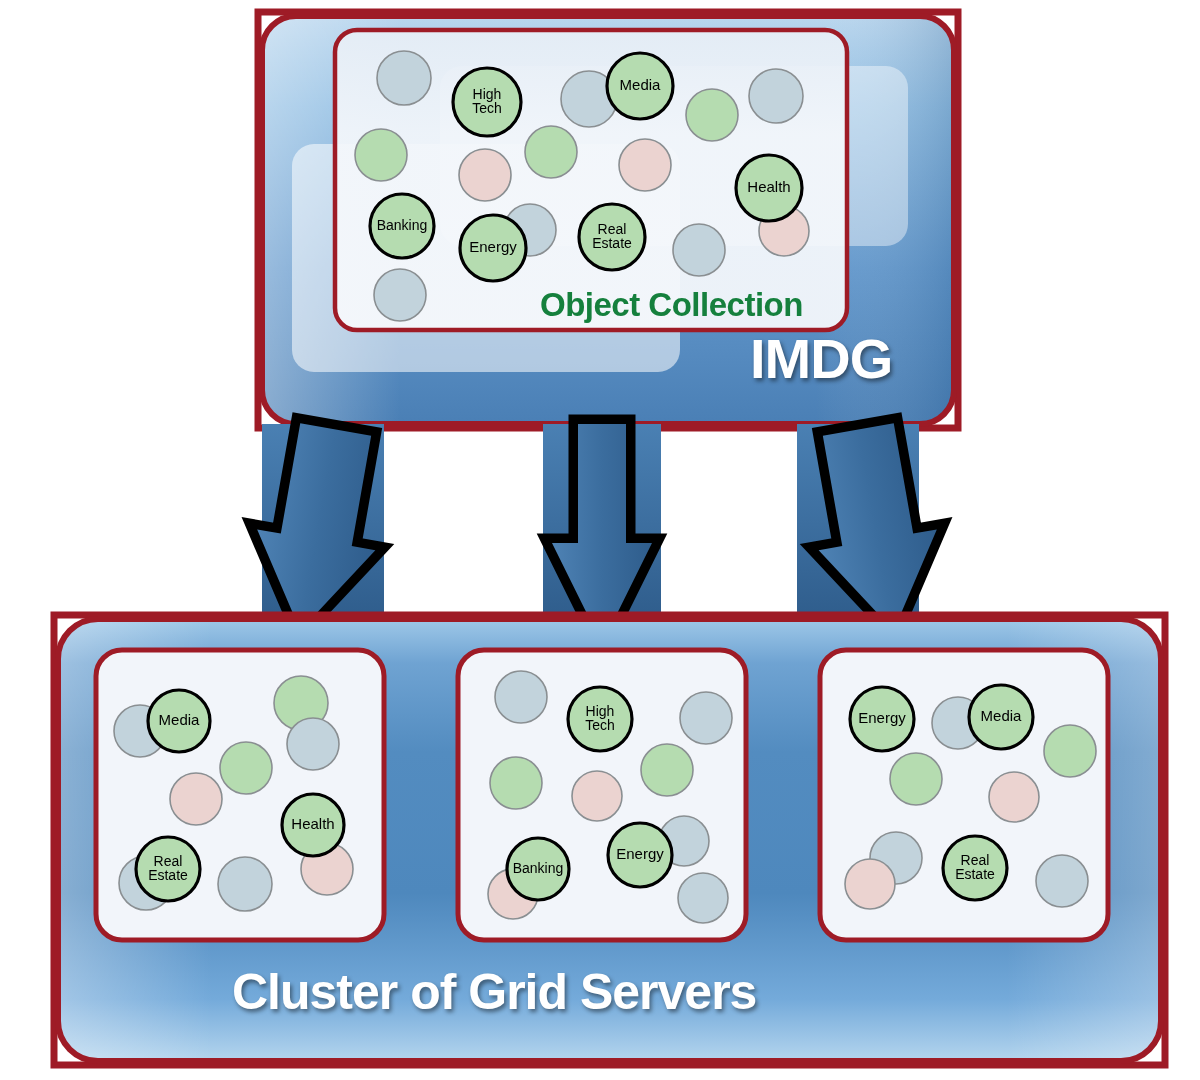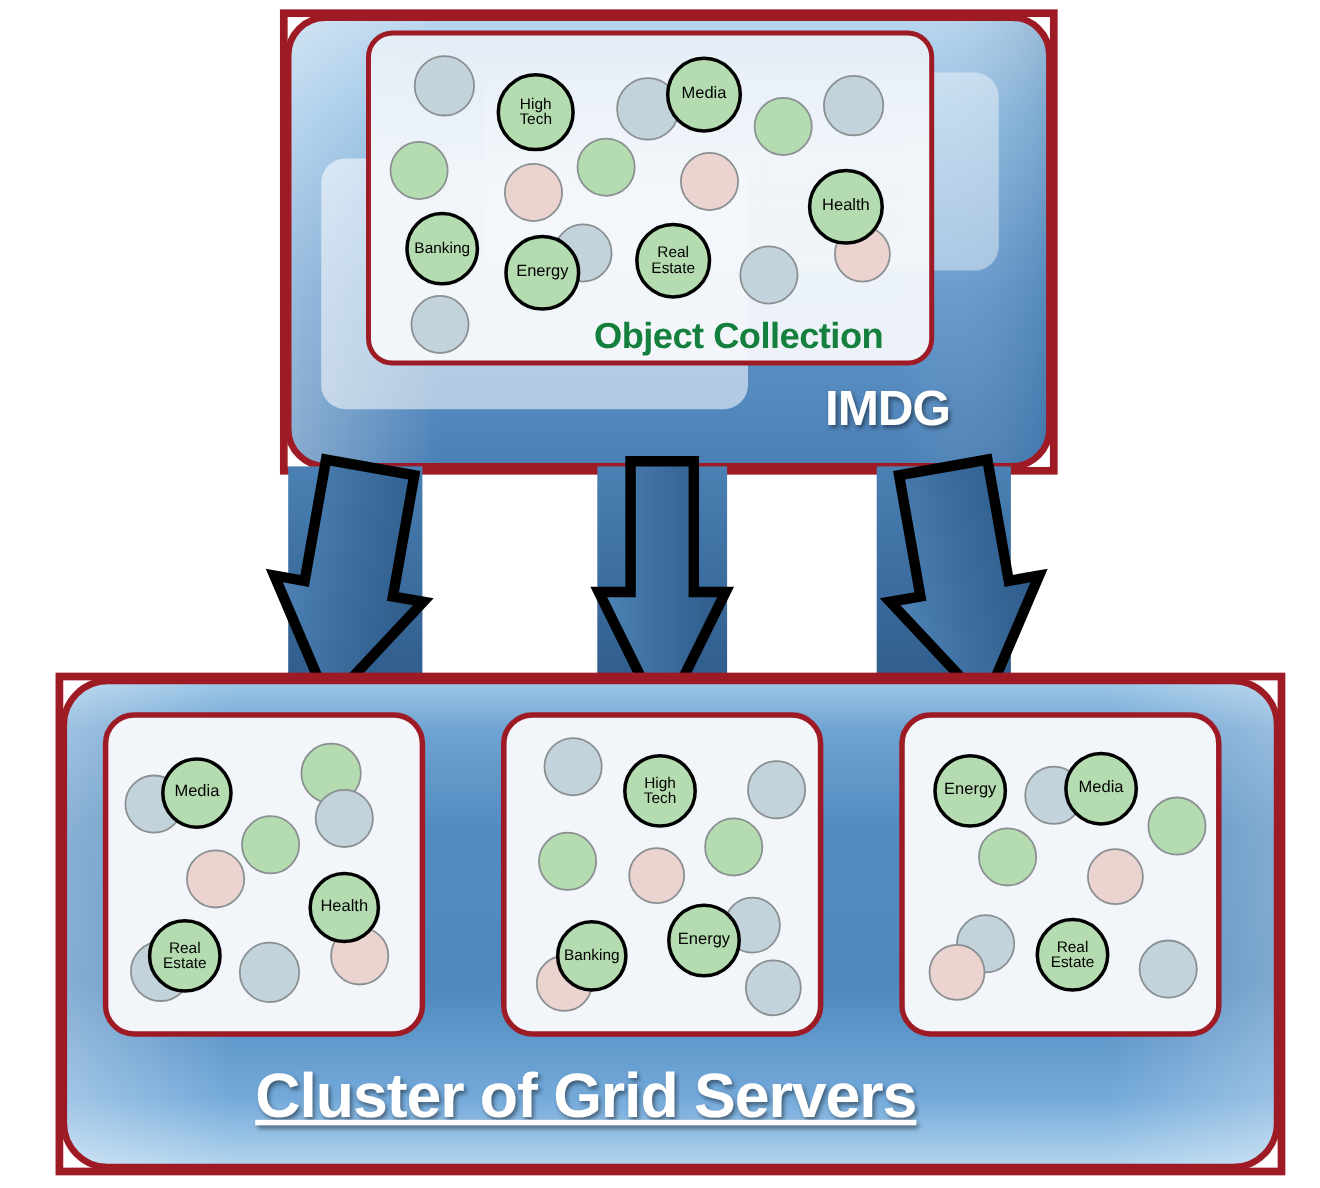--- a/index.html
+++ b/index.html
@@ -205,23 +205,23 @@
         <circle cx="870" cy="884" r="25" fill="#ebd3d0" stroke="#8a8f92" stroke-width="1.6"></circle>
         <circle cx="1062" cy="881" r="26" fill="#c2d3dc" stroke="#8a8f92" stroke-width="1.6"></circle>
         <circle cx="882" cy="719" r="32" fill="#b5dcb0" stroke="#000000" stroke-width="3.2"></circle>
         <circle cx="1001" cy="717" r="32" fill="#b5dcb0" stroke="#000000" stroke-width="3.2"></circle>
         <circle cx="975" cy="868" r="32" fill="#b5dcb0" stroke="#000000" stroke-width="3.2"></circle>
       </g>
   </svg>
 
   <div class="oc-title" id="ocTitle" style="left:540px;top:286px;font-size:33px;">Object Collection</div>
 
-  <div class="big-title" id="imdgTitle" style="left:750px;top:345px;font-size:45px;">IMDG</div>
-
-  <div class="big-title" id="clusterTitle" style="left:232px;top:963px;font-size:57px;text-decoration:underline;">Cluster of Grid Servers</div>
+  <div class="big-title" id="imdgTitle" style="left:750px;top:326px;font-size:56px;">IMDG</div>
+
+  <div class="big-title" id="clusterTitle" style="left:232px;top:963px;font-size:50px;">Cluster of Grid Servers</div>
 
   <div id="circleLabels">
       <div class="lbl circ-label" style="font-size: 14px; width: 88.4px; left: 442.8px; top: 86.72px;">
         <div>High</div>
         <div>Tech</div>
       </div>
       <div class="lbl circ-label" style="font-size: 15px; width: 85.8px; left: 597.1px; top: 77.35px;">
         <div>Media</div>
       </div>
       <div class="lbl circ-label" style="font-size: 15px; width: 85.8px; left: 726.1px; top: 179.35px;">

